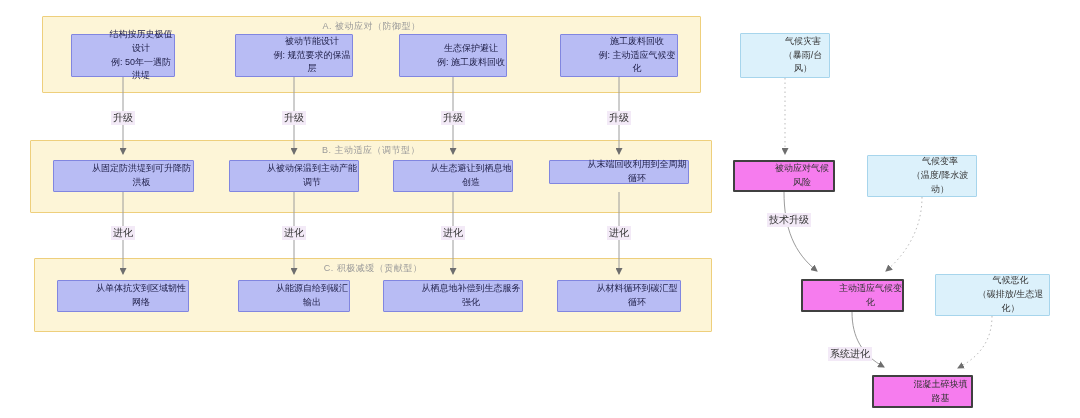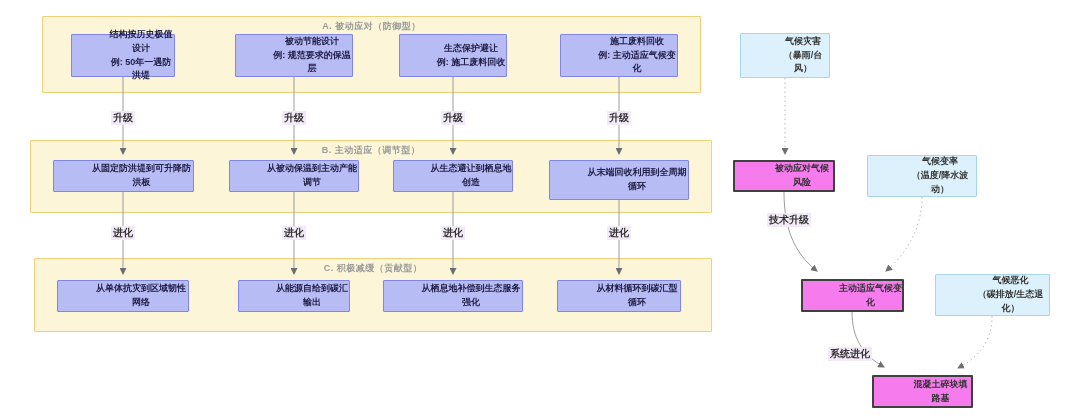--- a/index.html
+++ b/index.html
@@ -1,17 +1,17 @@
 <!DOCTYPE html>
 <html style="--page-bg: #ffffff; --band-fill: #fdf5d7; --band-border: #eecf7c; --band-title: #9a9a9a; --purple-fill: #b8bcf4; --purple-border: #8186e0; --purple-text: #21214a; --blue-fill: #dcf1fb; --blue-border: #a7d5ec; --pink-fill: #f67cee; --pink-border: #404040; --node-text: #333333; --edge-solid: #9c9c9c; --edge-dotted: #bbbbbb; --arrow-head: #6e6e6e; --edge-label-bg: #f3eaf7; --edge-label-text: #333333;"><head>
 <meta charset="utf-8">
 <style>
   html,body{margin:0;padding:0;background:var(--page-bg,#fff);}
   body{font-family:"Liberation Sans","DejaVu Sans",sans-serif;}
-  #canvas{position:relative;width:1080px;height:418px;background:var(--page-bg,#fff);overflow:hidden;font-weight:bold;}
+  #canvas{position:relative;width:1080px;height:418px;background:var(--page-bg,#fff);overflow:hidden;}
   .edges{position:absolute;left:0;top:0;pointer-events:none;}
 
   .band{position:absolute;background:var(--band-fill,#fdf5d7);border:1px solid var(--band-border,#eecf7c);border-radius:1px;box-sizing:border-box;}
   .band-title{position:absolute;top:3px;left:0;right:0;text-align:center;font-size:9px;color:var(--band-title,#999);letter-spacing:.5px;}
 
   .node{position:absolute;box-sizing:border-box;display:flex;flex-direction:column;align-items:center;justify-content:center;text-align:center;font-size:9px;line-height:1.55;border-radius:1px;padding-left:36px;}
   .node.purple{background:var(--purple-fill,#b8bcf4);border:1px solid var(--purple-border,#8186e0);color:var(--purple-text,#21214a);}
   .node.blue{background:var(--blue-fill,#dcf1fb);border:1px solid var(--blue-border,#a7d5ec);color:var(--node-text,#333);}
   .node.pink{background:var(--pink-fill,#f67cee);border:2px solid var(--pink-border,#404040);color:var(--node-text,#333);}
 
@@ -81,21 +81,21 @@
 
   <div class="node purple" style="left:53px;top:160px;width:141px;height:32px">
     <div>从固定防洪堤到可升降防洪板</div>
   </div>
   <div class="node purple" style="left:229px;top:160px;width:130px;height:32px">
     <div>从被动保温到主动产能调节</div>
   </div>
   <div class="node purple" style="left:393px;top:160px;width:120px;height:32px">
     <div>从生态避让到栖息地创造</div>
   </div>
-  <div class="node purple" style="left:549px;top:160px;width:140px;height:40px">
+  <div class="node purple" style="left:549px;top:160px;width:140px;height:24px">
     <div>从末端回收利用到全周期循环</div>
   </div>
 
   <div class="edge-label" style="left:123px;top:233px">进化</div>
   <div class="edge-label" style="left:294px;top:233px">进化</div>
   <div class="edge-label" style="left:453px;top:233px">进化</div>
   <div class="edge-label" style="left:619px;top:233px">进化</div>
 
   <div class="node purple" style="left:57px;top:280px;width:132px;height:32px">
     <div>从单体抗灾到区域韧性网络</div>

